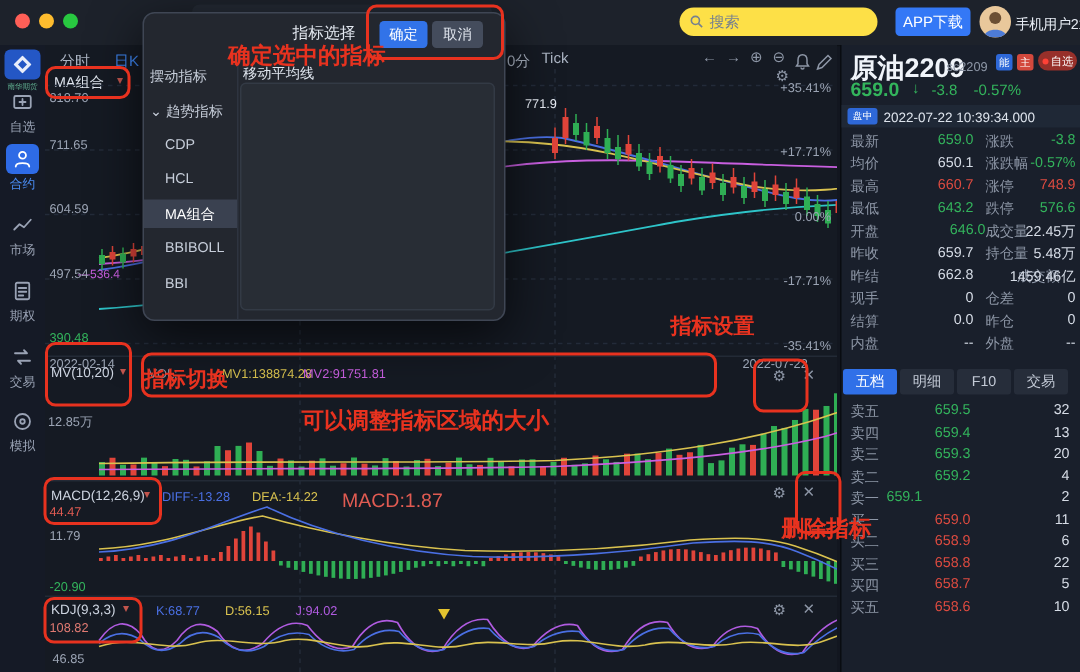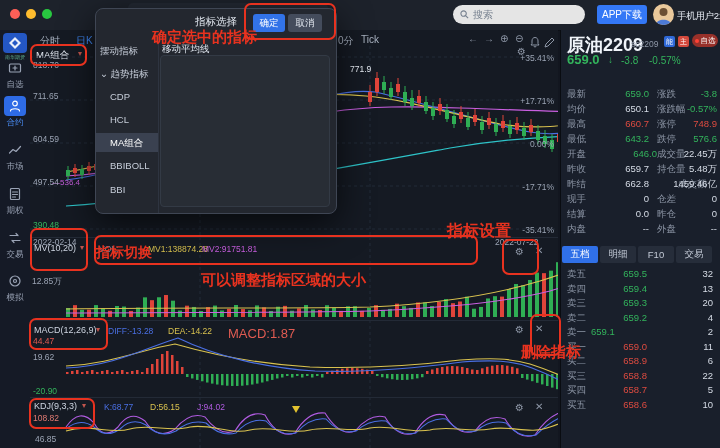--- a/index.html
+++ b/index.html
@@ -5,21 +5,21 @@
   html,body{margin:0;padding:0;background:#0b0e14;}
   #app{position:relative;width:720px;height:448px;overflow:hidden;background:#12161f;
        font-family:"Liberation Sans","DejaVu Sans",sans-serif;color:#d6dce6;
        -webkit-font-smoothing:antialiased;}
   .abs{position:absolute;}
   .txt{position:absolute;white-space:nowrap;}
   
   .topbar{position:absolute;left:0;top:0;width:720px;height:30px;background:#1d222b;border-bottom:1px solid #0d1016;}
   .tlight{position:absolute;top:9px;width:10px;height:10px;border-radius:50%;}
   .tab{position:absolute;left:128px;top:3px;width:200px;height:25px;background:#232933;border-radius:5px 5px 0 0;}
-  .search{position:absolute;left:453px;top:5px;width:132px;height:19px;background:#e5e5e5;border-radius:10px;display:flex;align-items:center;gap:4px;padding:0 7px;box-sizing:border-box;color:#76808f;font-size:10px;}
+  .search{position:absolute;left:453px;top:5px;width:132px;height:19px;background:#fde047;border-radius:10px;display:flex;align-items:center;gap:4px;padding:0 7px;box-sizing:border-box;color:#76808f;font-size:10px;}
   .btn-blue{position:absolute;background:#3478f6;color:#fff;border-radius:3px;font-size:10px;display:flex;align-items:center;justify-content:center;}
   
   .sidebar{position:absolute;left:0;top:30px;width:30px;height:418px;background:#151a26;border-right:1px solid #0d1016;}
   .sb-item{position:absolute;left:0;width:30px;text-align:center;}
   .sb-ico{width:22px;height:20px;margin:0 auto;display:flex;align-items:center;justify-content:center;border-radius:4px;}
   .sb-lab{font-size:8.5px;color:#98a1b3;margin-top:1px;}
   .sb-item.active .sb-ico{background:#2e6be6;}
   .sb-item.active .sb-lab{color:#4a8df5;}
   
   .chartarea{position:absolute;left:30px;top:30px;width:528px;height:418px;background:#151a23;}
@@ -492,21 +492,21 @@
         </g>
       <path d="M36,46 C80,44 110,30 145,24 C180,34 230,44 280,47 C340,49 390,45 430,40 C460,38 480,38 500,44 C525,52 545,62 556,68" fill="none" stroke="#d9c24f" stroke-width="1.1"></path>
       <path d="M36,48 C85,46 115,28 148,18 C185,36 235,48 285,51 C345,53 395,47 432,42 C462,40 482,40 502,48 C528,58 548,70 556,76" fill="none" stroke="#4a6fe3" stroke-width="1.1"></path>
     </svg>
     <span class="txt hd" style="left:4px;top:295px">MACD(12,26,9)</span>
     <span class="txt" style="left:66px;top:295px;font-size:8px;color:#c2554d">▾</span>
     <span class="txt" style="left:78px;top:296px;font-size:8.5px;color:#4a6fe3">DIFF:-13.28</span>
     <span class="txt" style="left:138px;top:296px;font-size:8.5px;color:#d9c24f">DEA:-14.22</span>
     <span class="txt" style="left:198px;top:296px;font-size:13px;color:#e05b52">MACD:1.87</span>
     <span class="txt axis" style="left:3px;top:306px;color:#e05b52">44.47</span>
-    <span class="txt axis" style="left:3px;top:322px">19.62</span>
+    <span class="txt axis" style="left:3px;top:322px">11.79</span>
     <span class="txt axis" style="left:3px;top:356px;color:#33b45c">-20.90</span>
     <span class="txt icon-g" style="left:485px;top:294px">⚙</span>
     <span class="txt icon-g" style="left:505px;top:293px">✕</span>
 
     <svg class="abs" style="left:0;top:367px" width="528" height="51">
       <g stroke="#232b39" stroke-dasharray="3,3">
           <line x1="170" y1="0" x2="170" y2="51"></line>
           <line x1="340" y1="0" x2="340" y2="51"></line>
         </g>
       <path d="M36,30 Q50,10 64,26 Q74,44 88,30 Q100,12 115,24 Q128,44 145,32 Q160,14 175,20 Q190,40 205,34 Q218,12 235,18 Q248,42 265,36 Q278,14 295,16 Q310,40 325,34 Q340,16 355,20 Q368,42 385,36 Q398,14 415,18 Q428,40 445,34 Q458,16 475,22 Q488,44 505,38 Q518,18 535,14 Q545,8 556,6" fill="none" stroke="#b05be0" stroke-width="1.1"></path>
@@ -531,20 +531,24 @@
     <span class="badge" style="left:103px;top:6px;background:#2e68d8">能</span>
     <span class="badge" style="left:117px;top:6px;background:#d3493d">主</span>
     <span class="abs" style="left:131px;top:4px;width:26px;height:13px;background:#97302a;border-radius:7px;display:flex;align-items:center;justify-content:center;gap:2px">
       <span style="width:4px;height:4px;border-radius:50%;background:#ff4136"></span>
       <span style="font-size:7.5px;color:#fff">自选</span>
     </span>
     <span class="txt" style="left:6px;top:22px;font-size:13px;font-weight:bold;color:#33b45c">659.0</span>
     <span class="txt" style="left:47px;top:24px;font-size:10px;color:#33b45c">↓</span>
     <span class="txt" style="left:60px;top:25px;font-size:10px;color:#33b45c">-3.8</span>
     <span class="txt" style="left:88px;top:25px;font-size:10px;color:#33b45c">-0.57%</span>
+    <div class="abs" style="left:0;top:40px;width:160px;height:15px;background:#1f2836">
+      <span class="abs" style="left:4px;top:2px;width:20px;height:11px;background:#2e68d8;border-radius:2px;color:#fff;font-size:6.5px;display:flex;align-items:center;justify-content:center">盘中</span>
+      <span class="txt" style="left:28px;top:3px;font-size:9px;color:#dde3ec">2022-07-22 10:39:34.000</span>
+    </div>
     <div id="stats">
         <div class="statrow" style="top: 58px;">
           <div class="lab" style="left: 6px;">最新</div>
           <div class="val" style="left: 30px; width: 58px; color: rgb(51, 180, 92);">659.0</div>
           <div class="lab" style="left: 96px;">涨跌</div>
           <div class="val" style="left: 108px; width: 48px; color: rgb(51, 180, 92);">-3.8</div>
         </div>
         <div class="statrow" style="top: 73px;">
           <div class="lab" style="left: 6px;">均价</div>
           <div class="val" style="left: 30px; width: 58px; color: rgb(214, 220, 230);">650.1</div>
@@ -683,17 +687,17 @@
       <div class="anno-box" style="left: 244px; top: 3px; width: 88px; height: 33px;"></div>
       <div class="anno-box" style="left: 30px; top: 44px; width: 53px; height: 18px;"></div>
       <div class="anno-box" style="left: 30px; top: 228px; width: 54px; height: 39px;"></div>
       <div class="anno-box" style="left: 94px; top: 235px; width: 380px; height: 26px;"></div>
       <div class="anno-box" style="left: 502px; top: 239px; width: 33px; height: 32px;"></div>
       <div class="anno-box" style="left: 29px; top: 318px; width: 75px; height: 28px;"></div>
       <div class="anno-box" style="left: 530px; top: 314px; width: 27px; height: 38px;"></div>
       <div class="anno-box" style="left: 29px; top: 398px; width: 62px; height: 27px;"></div>
       <div class="anno-txt" style="left: 152px; top: 28px; font-size: 15px;">确定选中的指标</div>
       <div class="anno-txt" style="left: 96px; top: 244px; font-size: 14px;">指标切换</div>
-      <div class="anno-txt" style="left: 447px; top: 209px; font-size: 16px; margin-top: 12px;">指标设置</div>
+      <div class="anno-txt" style="left: 447px; top: 209px; font-size: 14px;">指标设置</div>
       <div class="anno-txt" style="left: 201px; top: 271px; font-size: 15px;">可以调整指标区域的大小</div>
       <div class="anno-txt" style="left: 513px; top: 343px; font-size: 15px; margin-left: 8px;">删除指标</div>
     </div>
 </div>
 
 </body></html>

